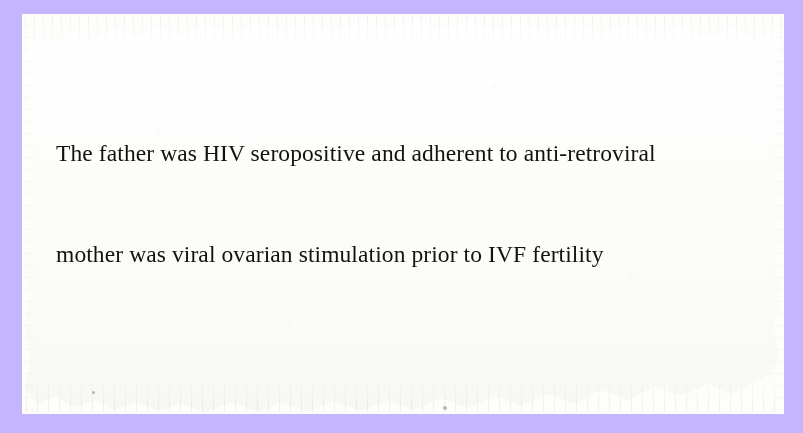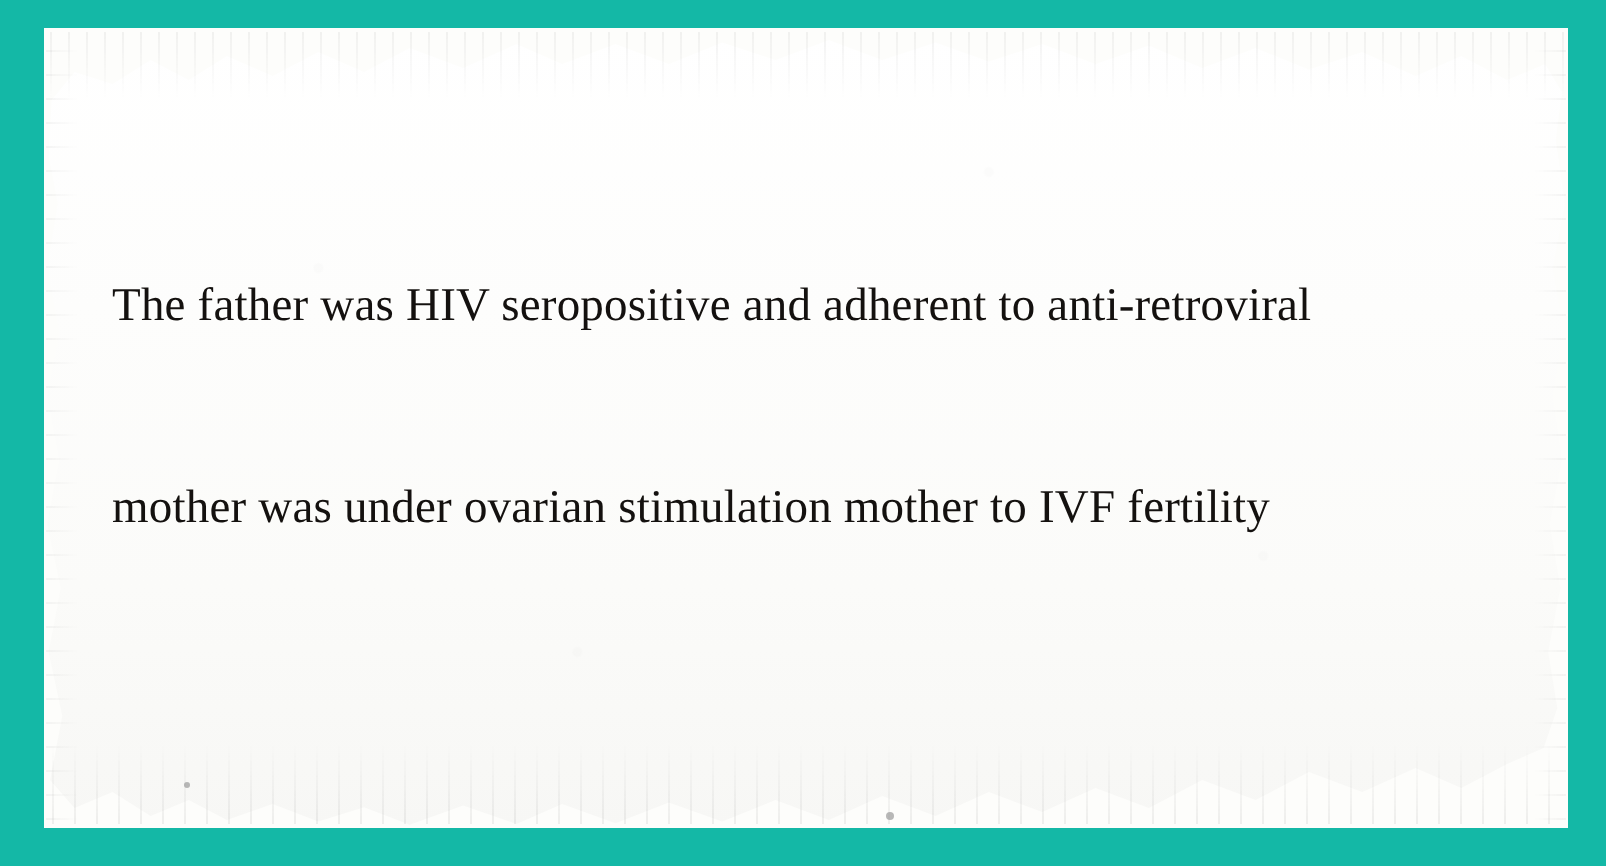--- a/index.html
+++ b/index.html
@@ -5,21 +5,21 @@
   html, body {
     margin: 0;
     padding: 0;
     background: #ffffff;
   }
   #page {
     position: relative;
     width: 803px;
     height: 433px;
     overflow: hidden;
-    background: #14b8a6;
+    background: #c4b5fd;
     font-family: "Liberation Serif", serif;
   }
 
   
   .paper-scrap {
     position: absolute;
     left: 22px;
     top: 14px;
     width: 762px;
     height: 400px;
@@ -146,21 +146,21 @@
     <div class="paper-body"></div>
     <div class="fuzz fuzz-top"></div>
     <div class="fuzz fuzz-bottom"></div>
     <div class="fuzz fuzz-left"></div>
     <div class="fuzz fuzz-right"></div>
     <div class="grain"></div>
   </div>
 
   <div class="text-block">
     <div class="line" id="l0"><span>The father was HIV seropositive and adherent to anti-retroviral</span></div>
-    <div class="line" id="l2"><span>mother was under ovarian stimulation mother to IVF fertility</span></div>
+    <div class="line" id="l2"><span>mother was viral ovarian stimulation prior to IVF fertility</span></div>
     
     
     
     
     
   </div>
 
   <div class="speck" style="left:443px; top:406px;"></div>
   <div class="speck" style="left:92px; top:391px; width:3px; height:3px;"></div>
 

